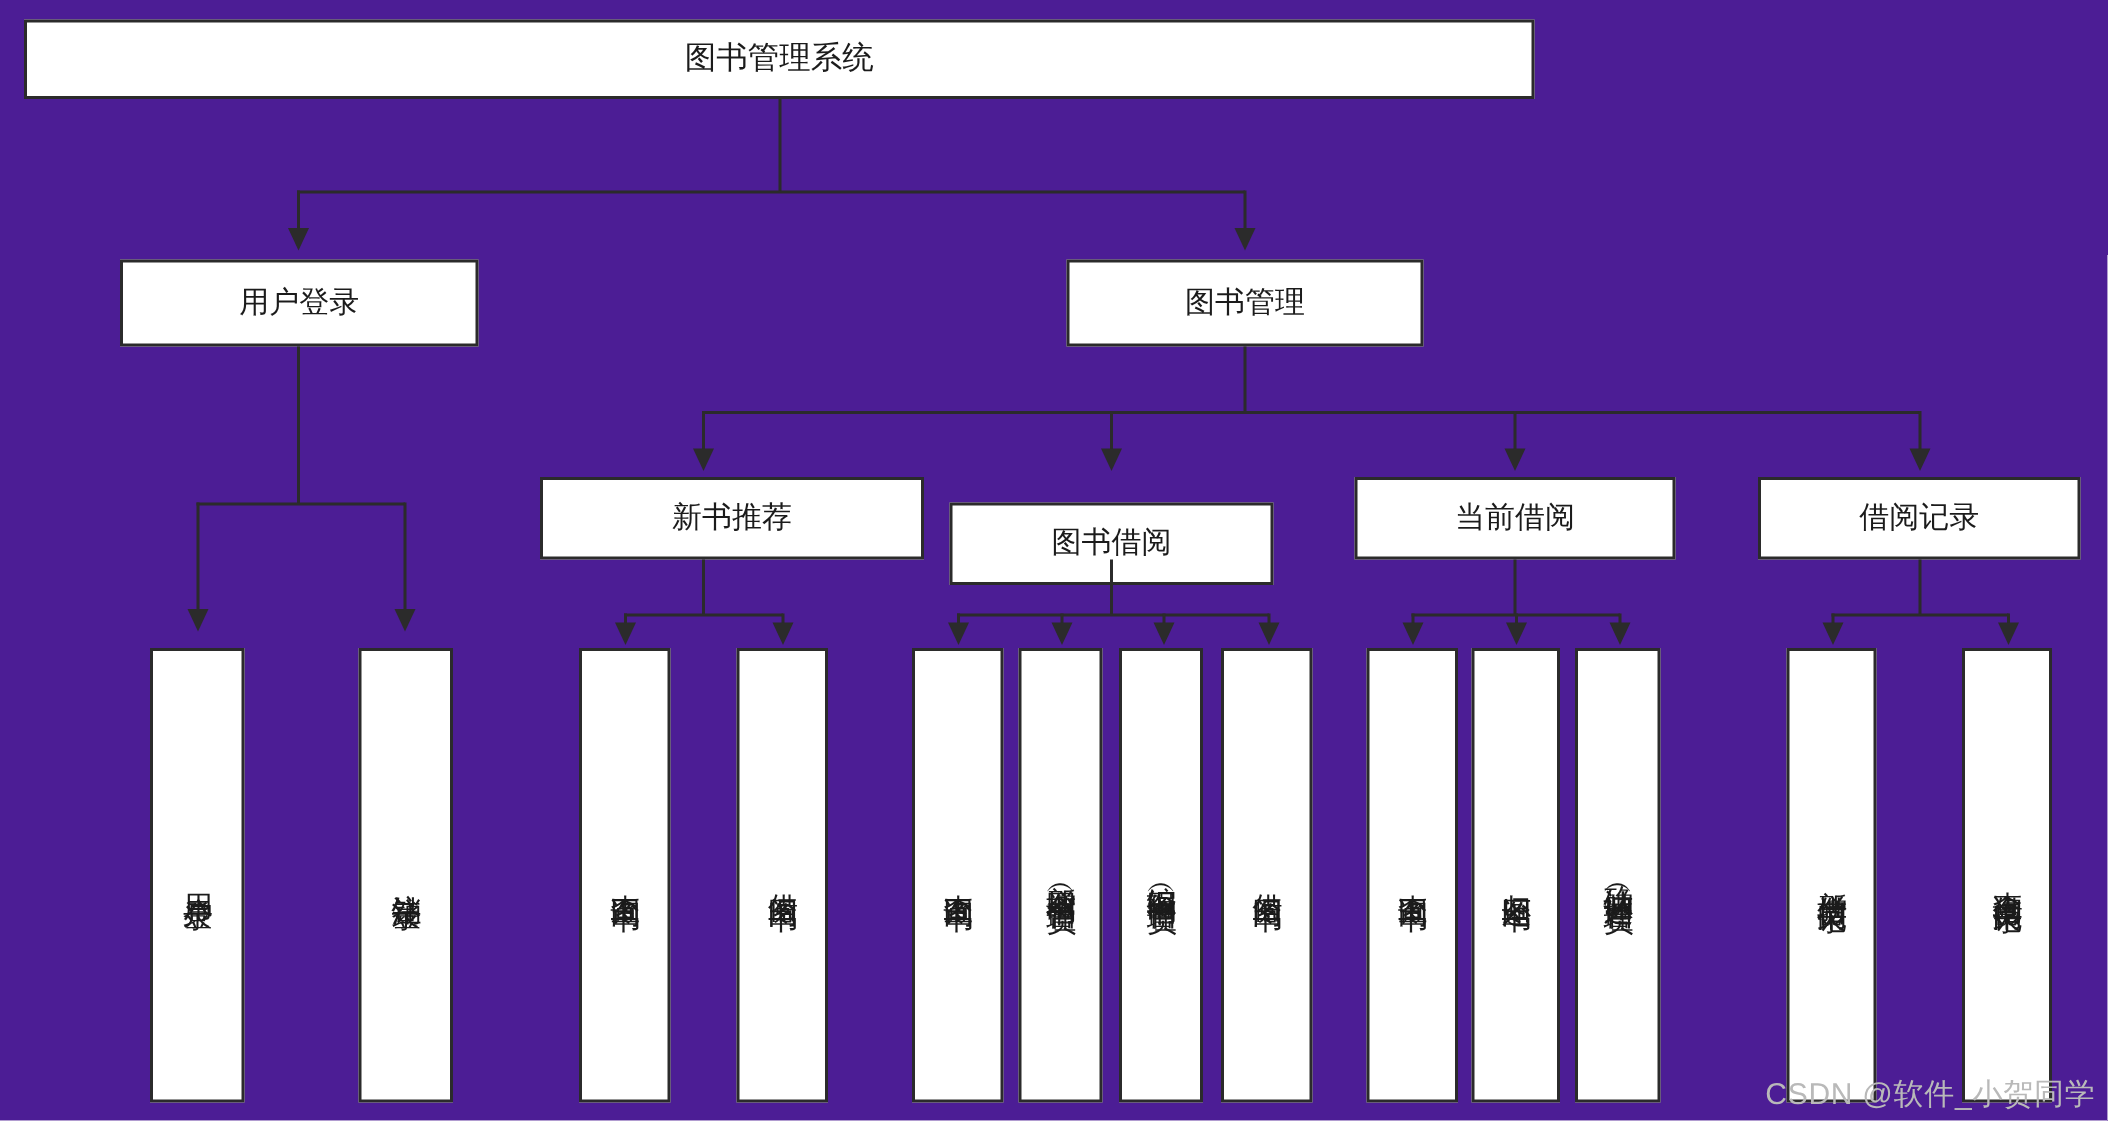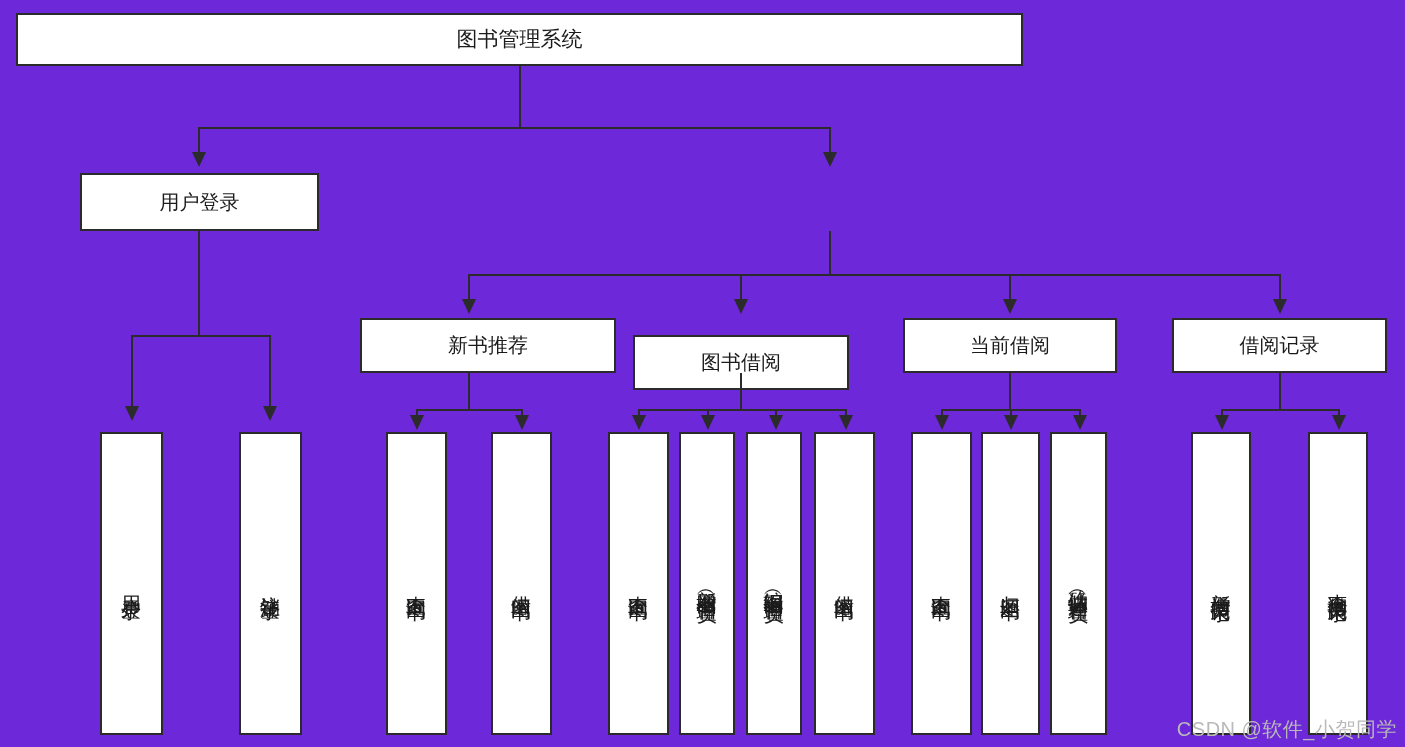--- a/index.html
+++ b/index.html
@@ -5,21 +5,21 @@
 <style>
   html,body{margin:0;padding:0;background:#ffffff;}
   body{
     font-family:"Liberation Sans","DejaVu Sans",sans-serif;
     color:#1a1a1a;
   }
   #canvas{
     position:relative;
     width:1405px;
     height:747px;
-    background:#6d28d9;
+    background:#4c1d95;
     overflow:hidden;
   }
   
   .node{
     position:absolute;
     box-sizing:border-box;
     border:2px solid #2b2b2b;
     background:#ffffff;
     display:flex;
     align-items:center;
@@ -78,20 +78,23 @@
   <div class="hline" style="left:198px;top:127px;width:632px;"></div>
   <div class="vline" style="left:198px;top:127px;height:27px;"></div>
   <div class="arrow" style="left:192px;top:152px;"></div>
   <div class="vline" style="left:829px;top:127px;height:27px;"></div>
   <div class="arrow" style="left:823px;top:152px;"></div>
 
   <div class="node lvl1" style="left:80px;top:173px;width:239px;height:58px;">
     <span>用户登录</span>
   </div>
 
+  <div class="node lvl1" style="left:711px;top:173px;width:238px;height:58px;">
+    <span>图书管理</span>
+  </div>
 
   <div class="vline" style="left:198px;top:231px;height:105px;"></div>
   <div class="hline" style="left:131px;top:335px;width:139px;"></div>
   <div class="vline" style="left:131px;top:335px;height:73px;"></div>
   <div class="arrow" style="left:125px;top:406px;"></div>
   <div class="vline" style="left:269px;top:335px;height:73px;"></div>
   <div class="arrow" style="left:263px;top:406px;"></div>
 
   <div class="vline" style="left:829px;top:231px;height:44px;"></div>
   <div class="hline" style="left:468px;top:274px;width:812px;"></div>

